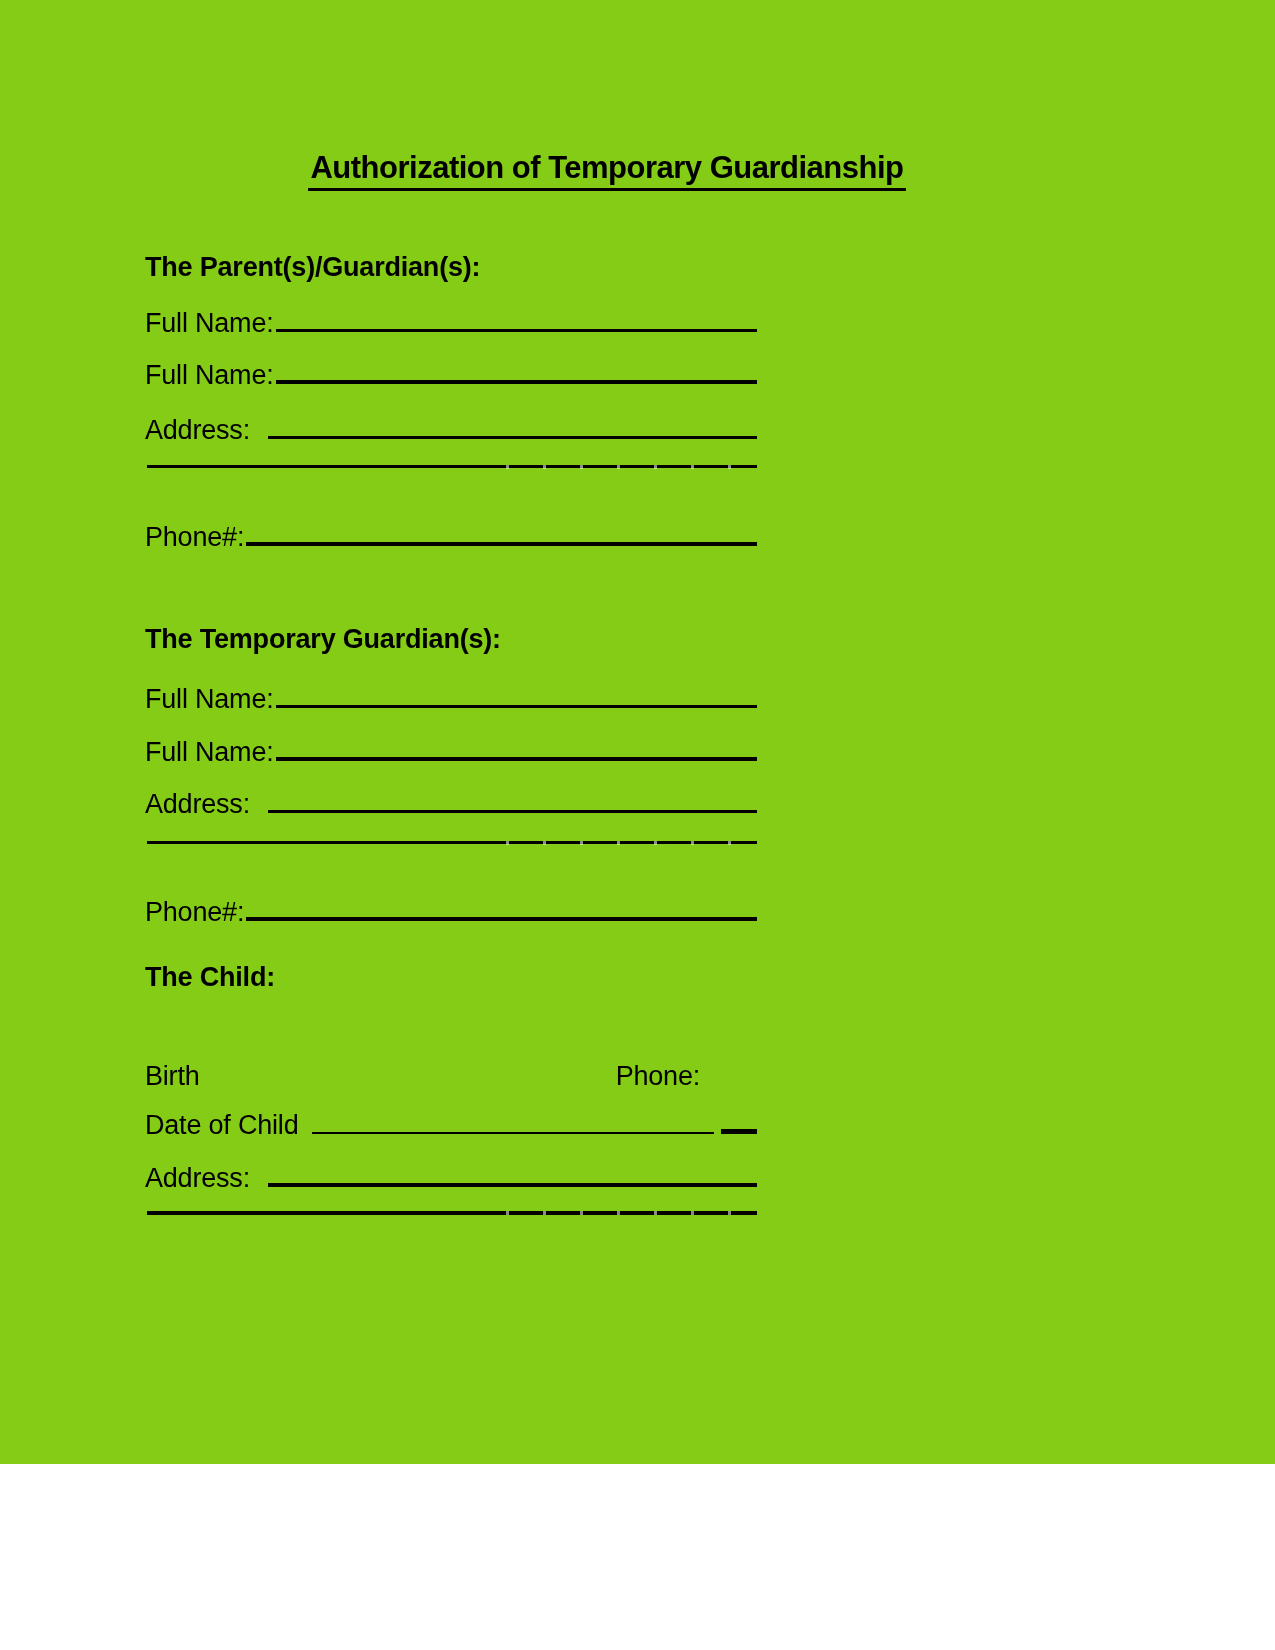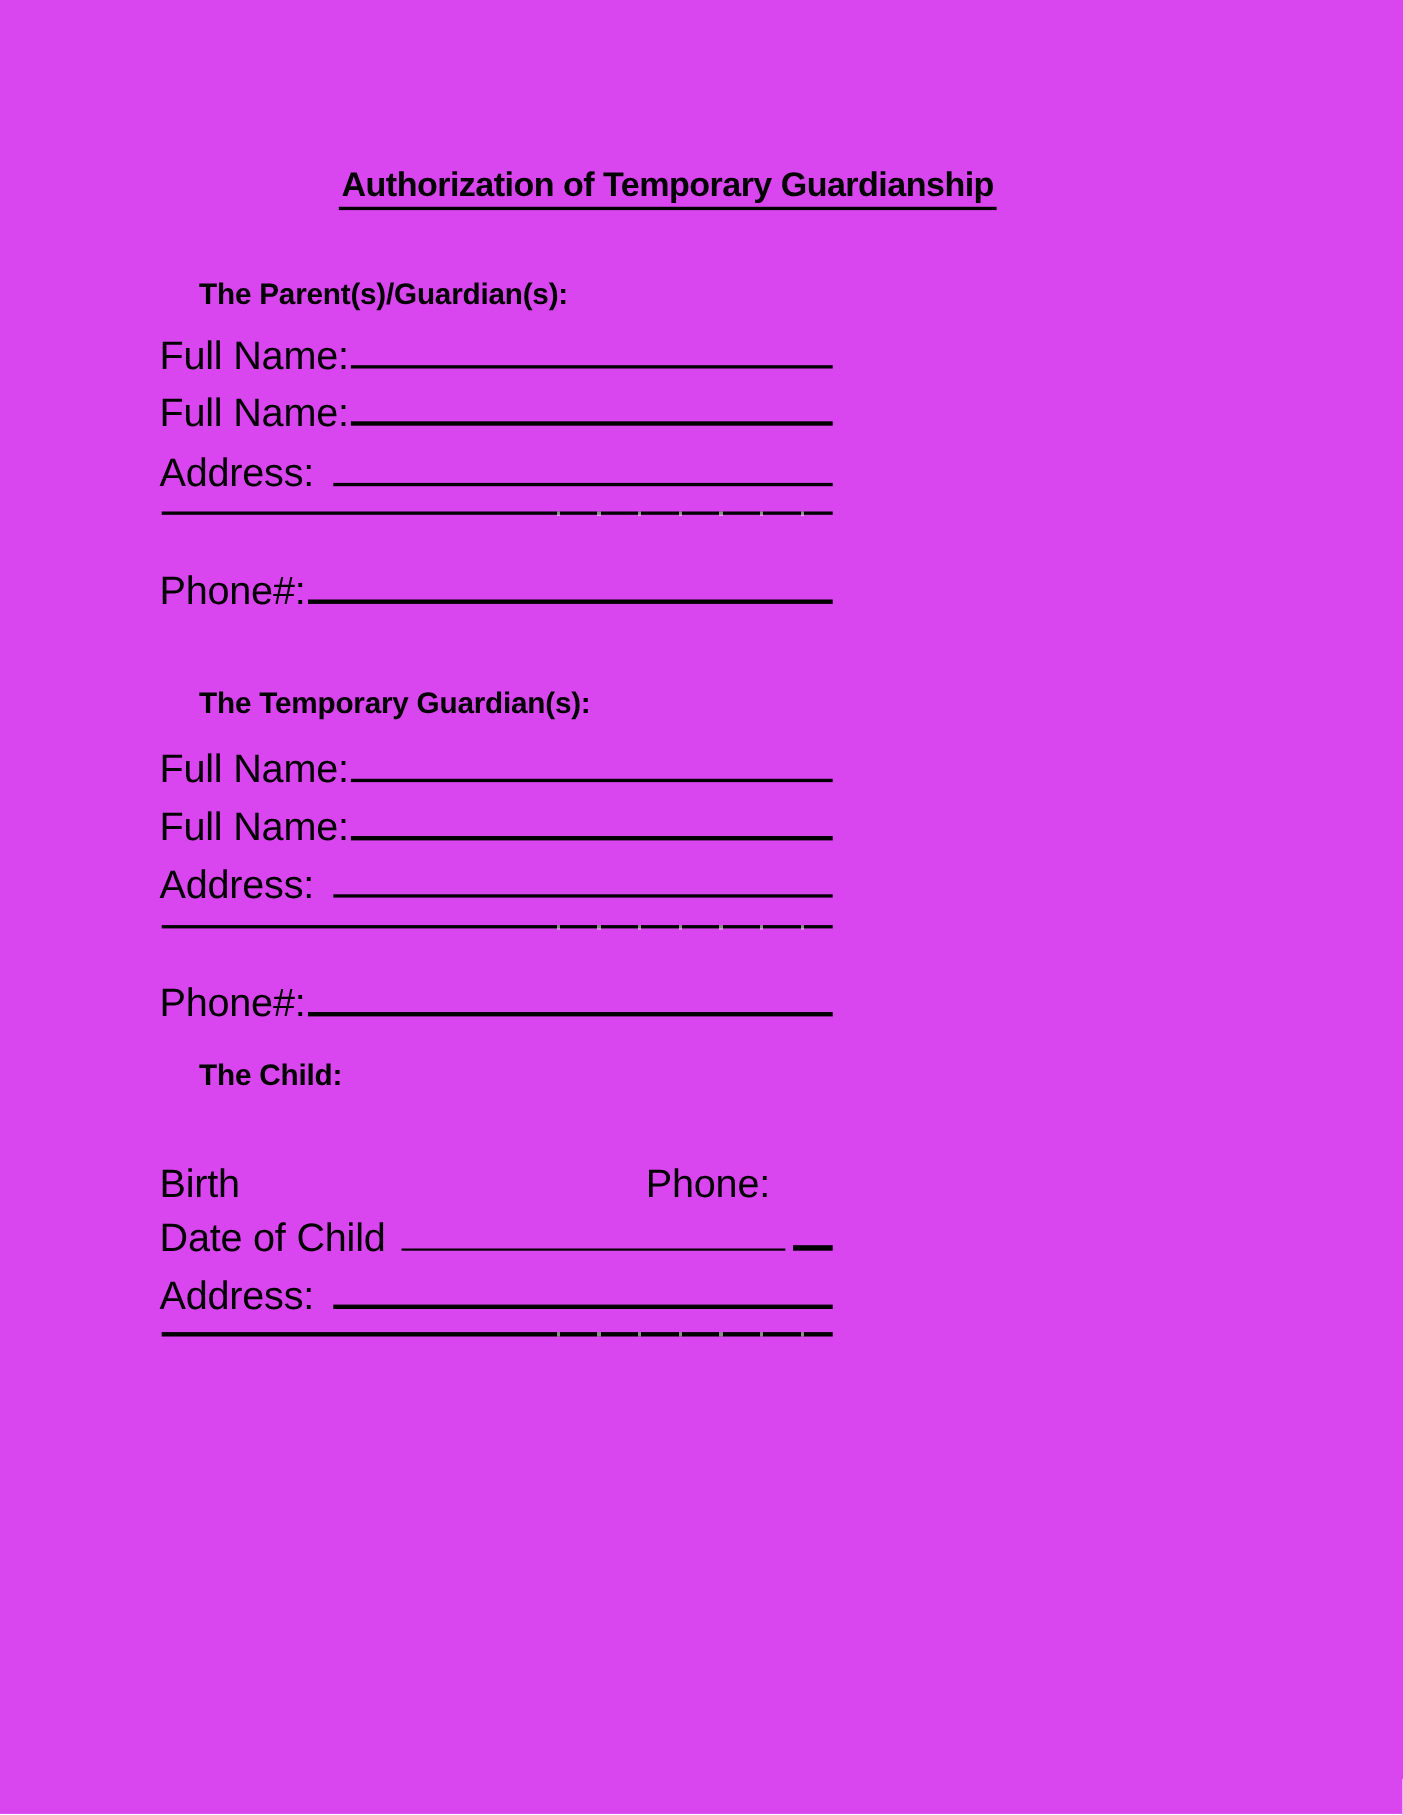--- a/index.html
+++ b/index.html
@@ -1,20 +1,20 @@
 <!DOCTYPE html>
 <html><head>
 <meta charset="utf-8">
 <style>
   html, body { margin: 0; padding: 0; background: #ffffff; }
   .page {
     position: relative;
     width: 1275px;
-    height: 1649px;
-    background: #d946ef;
+    height: 1464px;
+    background: #84cc16;
     overflow: hidden;
     font-family: "Liberation Sans", "DejaVu Sans", sans-serif;
     color: #000;
   }
   .title-wrap {
     position: absolute;
     top: 150px;
     left: 145px;
     width: 924px;
     text-align: center;
@@ -29,29 +29,28 @@
     white-space: nowrap;
   }
   .section-heading {
     position: absolute;
     left: 145px;
     font-size: 27px;
     font-weight: bold;
     letter-spacing: -0.2px;
     line-height: 34px;
     white-space: nowrap;
-    margin-left: 36px;
   }
   .row {
     position: absolute;
     left: 145px;
     width: 612px;
     display: flex;
     align-items: baseline;
-    font-size: 36px;
+    font-size: 27px;
     line-height: 34px;
     letter-spacing: -0.2px;
   }
   .label { white-space: pre; }
   .fill-line {
     position: relative;
     flex: 1 1 auto;
     height: 0;
     margin-left: 2px;
     margin-bottom: -5px;

